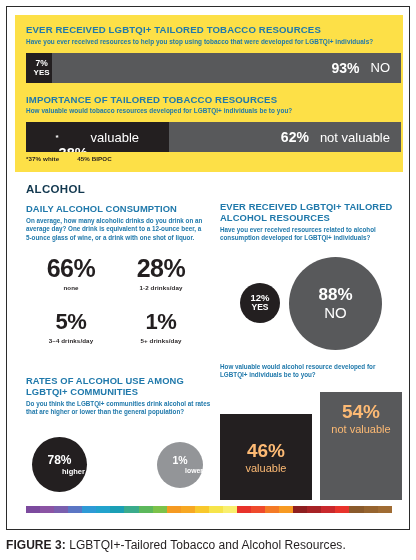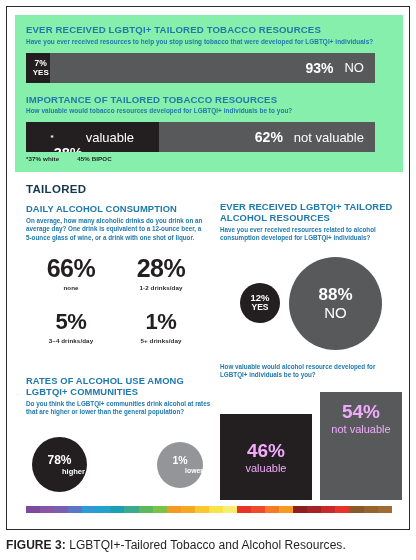--- a/index.html
+++ b/index.html
@@ -22,23 +22,23 @@
     width:404px;height:524px;
     border:1.5px solid #2b2b2b;
     background:#ffffff;
     overflow:hidden;
   }
 
   
   .tobacco-panel{
     position:absolute;left:8px;top:8px;
     width:388px;height:157px;
-    background:#86efac;
+    background:#fde047;
     box-sizing:border-box;
-    padding:9px 28px 0 11px;
+    padding:9px 2px 0 11px;
   }
   .sec-title{
     color:#2079ab;
     font-weight:bold;
     font-size:9.6px;
     letter-spacing:0.15px;
     line-height:11.5px;
     margin:0 0 2px 0;
   }
   .sec-sub{
@@ -167,21 +167,21 @@
   .q2{margin-top:6px;}
 
   
   .value-blocks{
     position:absolute;left:213px;top:385px;width:182px;height:108px;
   }
   .vb{
     position:absolute;
     display:flex;flex-direction:column;
     align-items:center;justify-content:center;
-    color:#f0abfc;text-align:center;
+    color:#fdba74;text-align:center;
   }
   #vb-valuable{
     left:0px;top:22px;width:92px;height:86px;background:#231f20;
   }
   #vb-valuable .v{font-size:19px;font-weight:bold;line-height:21px;}
   #vb-valuable .k{font-size:11px;font-weight:normal;line-height:14px;}
   #vb-notvaluable{
     left:100px;top:0px;width:82px;height:108px;background:#58595b;
     justify-content:flex-start;padding-top:9px;box-sizing:border-box;
   }
@@ -254,21 +254,21 @@
           <span class="l">not valuable</span>
         </div>
       </div>
 
       <div class="footnote">
         <span>*37% white</span>
         <span class="fn2">45% BIPOC</span>
       </div>
     </div>
 
-    <div class="alcohol-head">TAILORED</div>
+    <div class="alcohol-head">ALCOHOL</div>
 
     <div class="col-left">
       <div class="sub-title">DAILY ALCOHOL CONSUMPTION</div>
       <div class="sub-q">On average, how many alcoholic drinks do you drink on an average day? One drink is equivalent to a 12-ounce beer, a 5-ounce glass of wine, or a drink with one shot of liquor.</div>
 
       <div class="stat-grid">
         <div class="stat">
           <div class="v">66%</div>
           <div class="k">none</div>
         </div>

